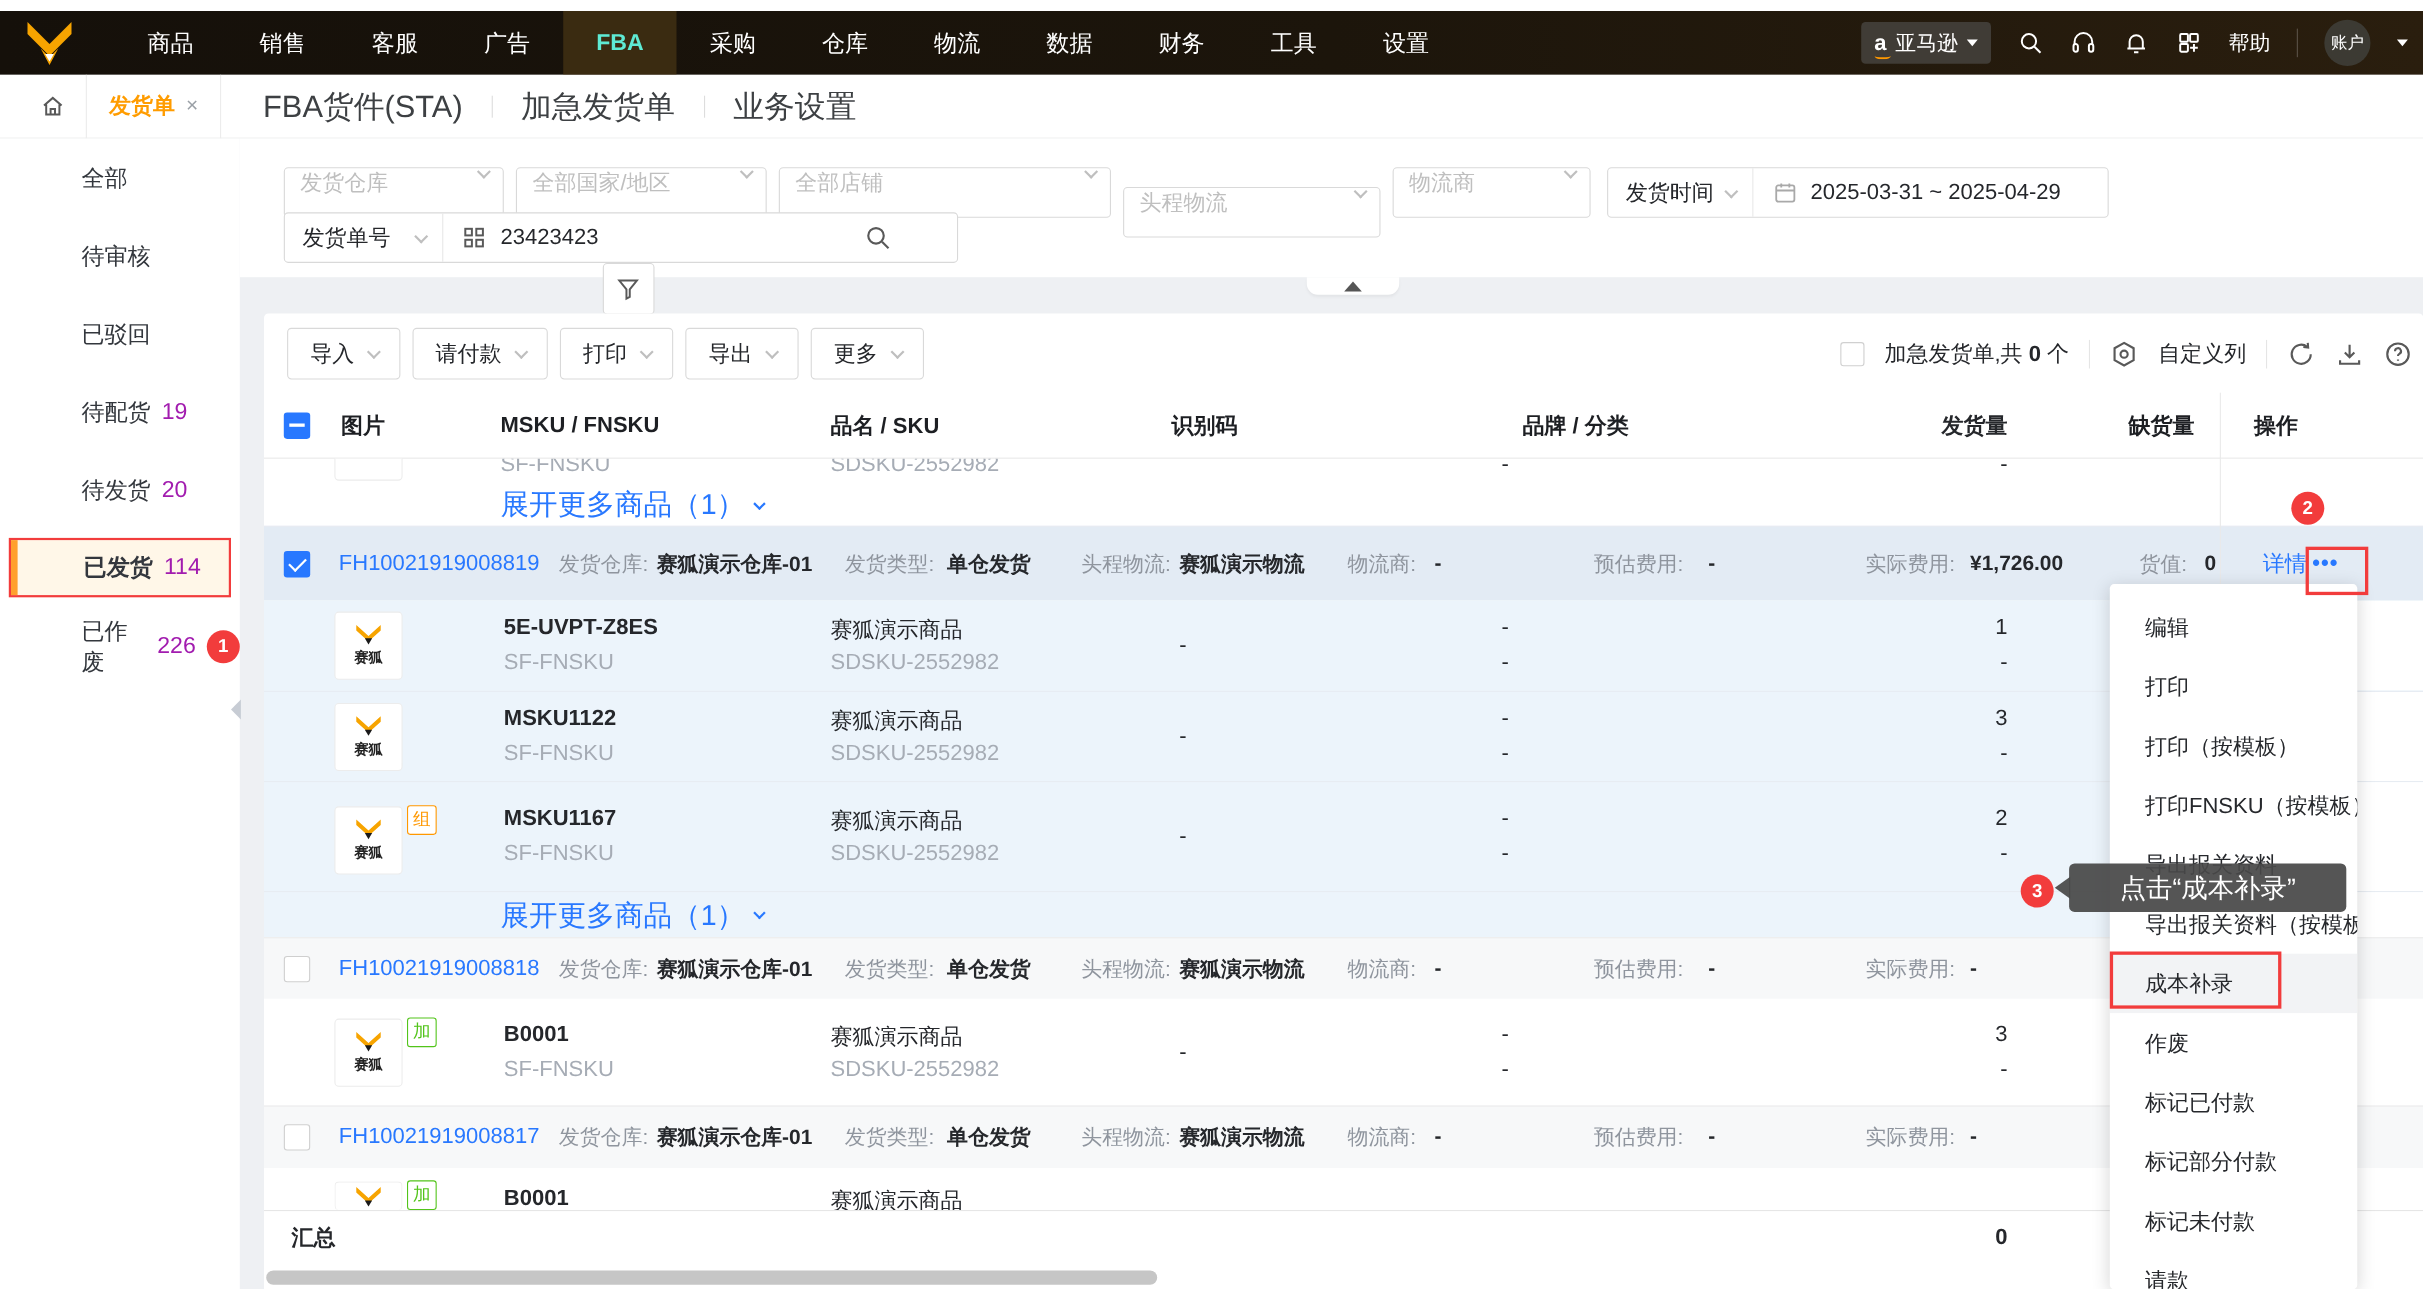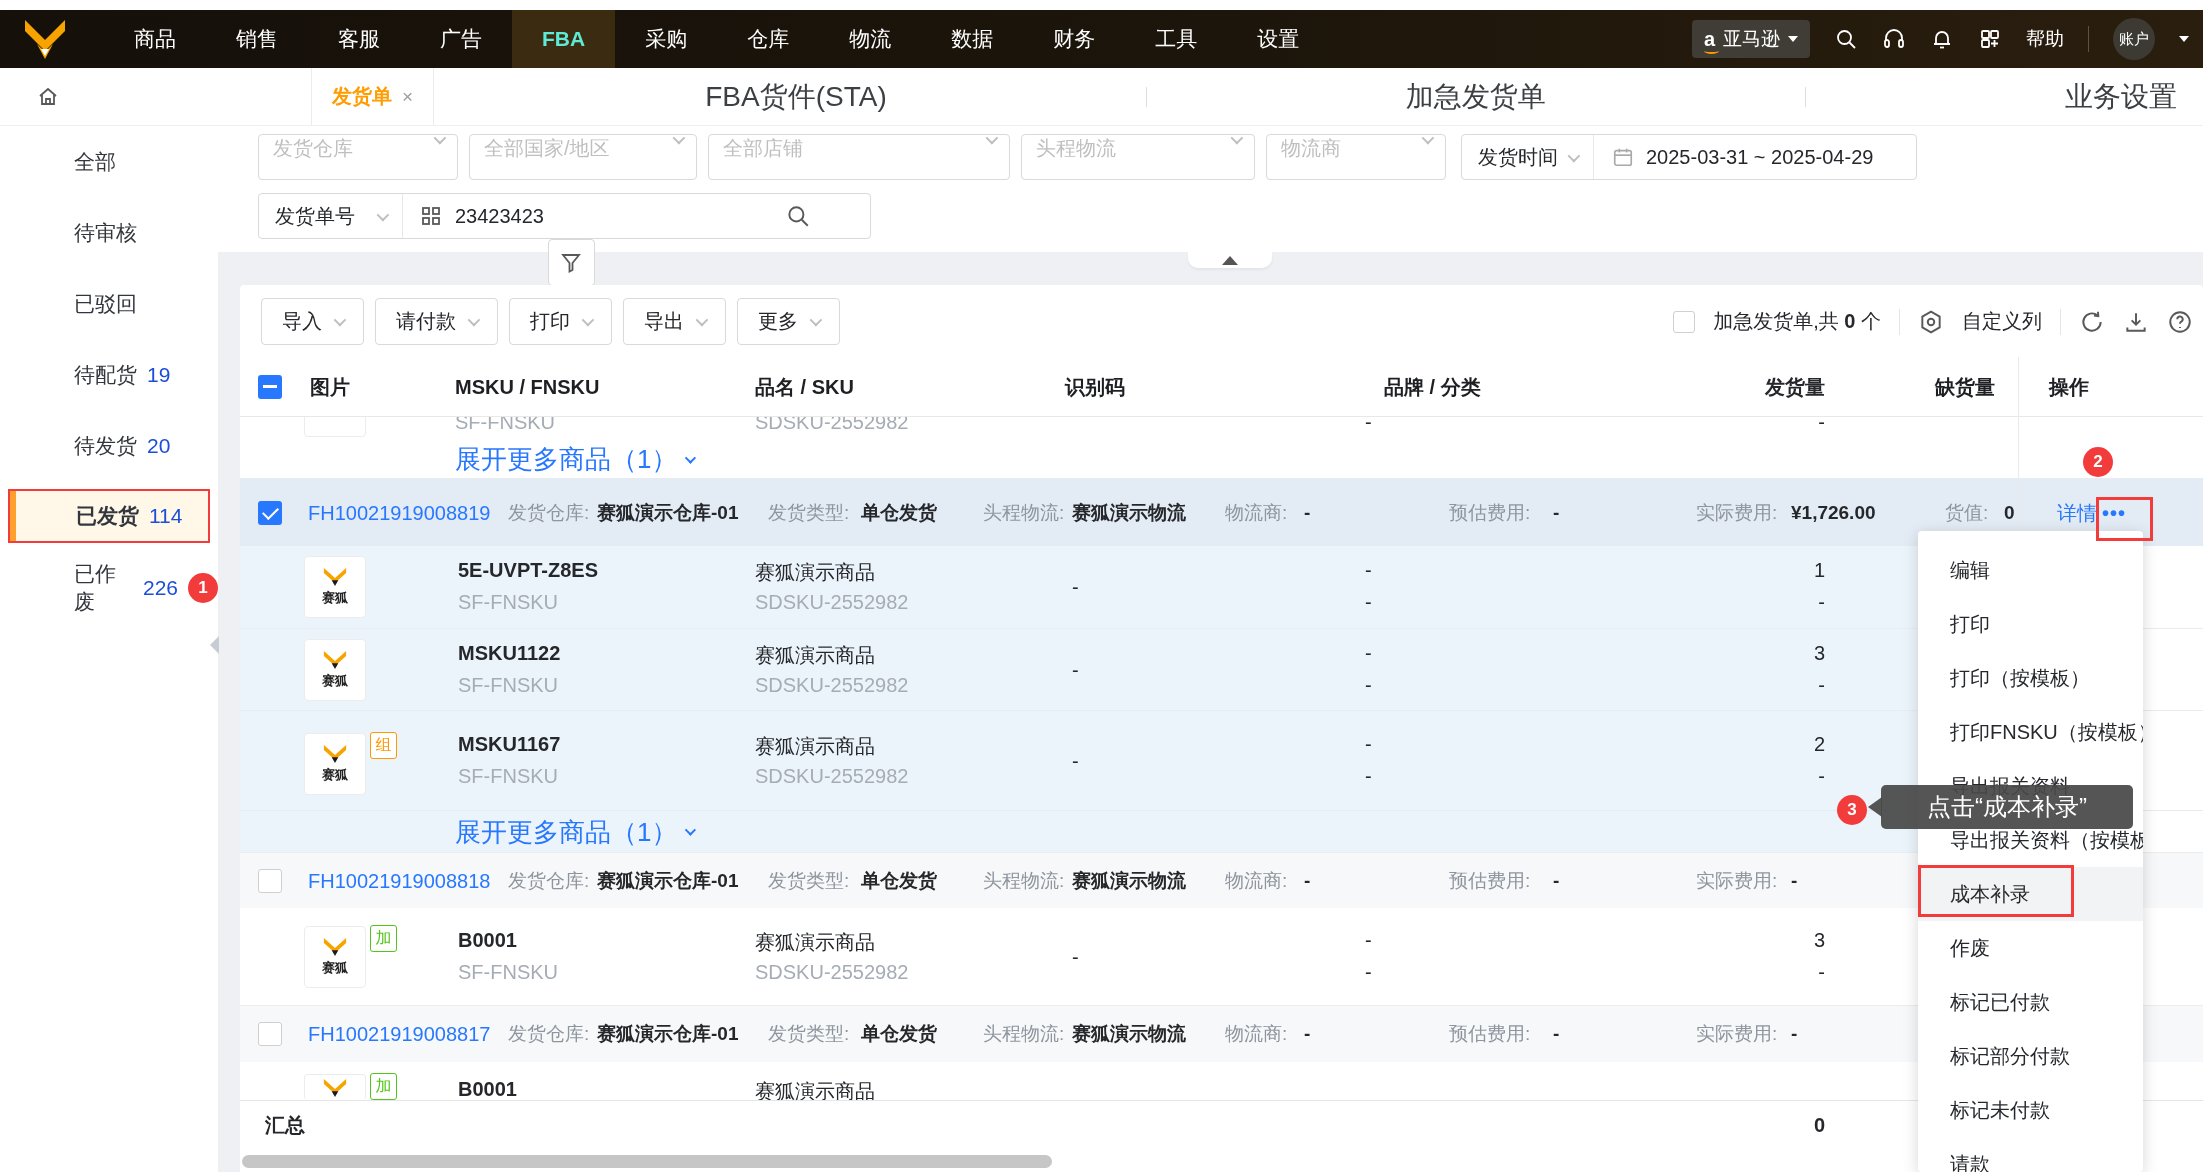--- a/index.html
+++ b/index.html
@@ -20,30 +20,30 @@
   #navmenu li.active{background:#3A2B11;color:#5eead4;font-weight:bold;}
   #nav-right{position:absolute;right:14px;top:0;height:58px;display:flex;align-items:center;gap:24px;}
   .amz-pill{height:38px;background:#403C36;border-radius:4px;display:flex;align-items:center;gap:8px;padding:0 12px;font-size:19px;}
   .amz-a{font-weight:bold;font-size:20px;position:relative;line-height:1;}
   .amz-a i{position:absolute;left:0;bottom:-5px;width:15px;height:6px;border-bottom:2px solid #FF9900;border-radius:50%;}
   .nav-ico{width:24px;height:24px;stroke:#fff;fill:none;stroke-width:1.8;}
   .caret-w{width:0;height:0;border-left:5px solid transparent;border-right:5px solid transparent;border-top:6px solid #fff;}
   .acct{width:42px;height:42px;border-radius:50%;background:#3C3A33;display:flex;align-items:center;justify-content:center;font-size:15px;}
   .nav-div{width:1px;height:26px;background:#5a5347;}
   
-  #tabbar{left:0;top:68px;width:2203px;height:58px;background:#fff;display:flex;align-items:center;border-bottom:1px solid #EFEFEF;justify-content:space-between;}
+  #tabbar{left:0;top:68px;width:2203px;height:58px;background:#fff;display:flex;align-items:center;border-bottom:1px solid #EFEFEF;}
   .home-btn{margin-left:28px;width:40px;height:40px;display:flex;align-items:center;justify-content:center;color:#8C8C8C;}
   .tab-active{margin-left:10px;height:58px;padding:0 20px;display:flex;align-items:center;gap:10px;border-left:1px solid #ECECEC;border-right:1px solid #ECECEC;color:#FF9C00;font-size:20px;font-weight:bold;}
   .tab-active .x{color:#9aa0a6;font-weight:normal;font-size:19px;}
   .tab-plain{font-size:28px;color:#3d4043;padding:0 26px;cursor:pointer;}
   .tab-sep{width:1px;height:20px;background:#DDD;}
   
   #sidebar{left:0;top:126px;width:218px;bottom:0;background:#fff;}
   .side-item{height:71px;display:flex;align-items:center;padding-left:74px;font-size:21px;color:#33373d;cursor:pointer;gap:10px;}
-  .side-item .cnt{color:#1d4ed8;}
+  .side-item .cnt{color:#a21caf;}
   .side-item.active{position:relative;background:#FFF7E8;border:2px solid var(--red);margin:0 8px 0 8px;padding-left:66px;height:54px;margin-top:8px;margin-bottom:9px;font-weight:bold;}
   .side-item.active::before{content:"";position:absolute;left:0;top:0;bottom:0;width:6px;background:#FFA02E;}
   .badge-red{min-width:30px;height:30px;border-radius:50%;background:var(--red);color:#fff;font-size:17px;font-weight:bold;display:flex;align-items:center;justify-content:center;}
   #side-collapse{left:210px;top:636px;width:0;height:0;border-top:9px solid transparent;border-bottom:9px solid transparent;border-right:9px solid #c7ccd4;cursor:pointer;}
   
   #filterpanel{left:218px;top:126px;width:1985px;height:126px;background:#fff;}
   .frow{position:absolute;left:40px;display:flex;align-items:center;}
   .fbox{height:46px;border:1px solid #D9D9D9;border-radius:4px;display:flex;align-items:flex-start;justify-content:space-between;padding:0 14px;font-size:20px;color:#BFBFBF;background:#fff;cursor:pointer;}
   .caret-g{width:9px;height:9px;border-right:2px solid #BFBFBF;border-bottom:2px solid #BFBFBF;transform:rotate(45deg) translateY(-2px);}
   .datebox{height:46px;border:1px solid #D9D9D9;border-radius:4px;display:flex;align-items:center;background:#fff;}
@@ -231,21 +231,21 @@
         <span class="caret-g"></span>
       </div>
     <div class="fbox" style="width:228px;">
         <span>全部国家/地区</span>
         <span class="caret-g"></span>
       </div>
     <div class="fbox" style="width:302px;">
         <span>全部店铺</span>
         <span class="caret-g"></span>
       </div>
-    <div class="fbox" style="width:234px;">
+    <div class="fbox" style="width:234px;margin-top:36px;">
         <span>头程物流</span>
         <span class="caret-g"></span>
       </div>
     <div class="fbox" style="width:180px;">
         <span>物流商</span>
         <span class="caret-g"></span>
       </div>
     <div class="datebox" style="margin-left:4px;width:456px;">
       <div class="lft">
           <span>发货时间</span>

